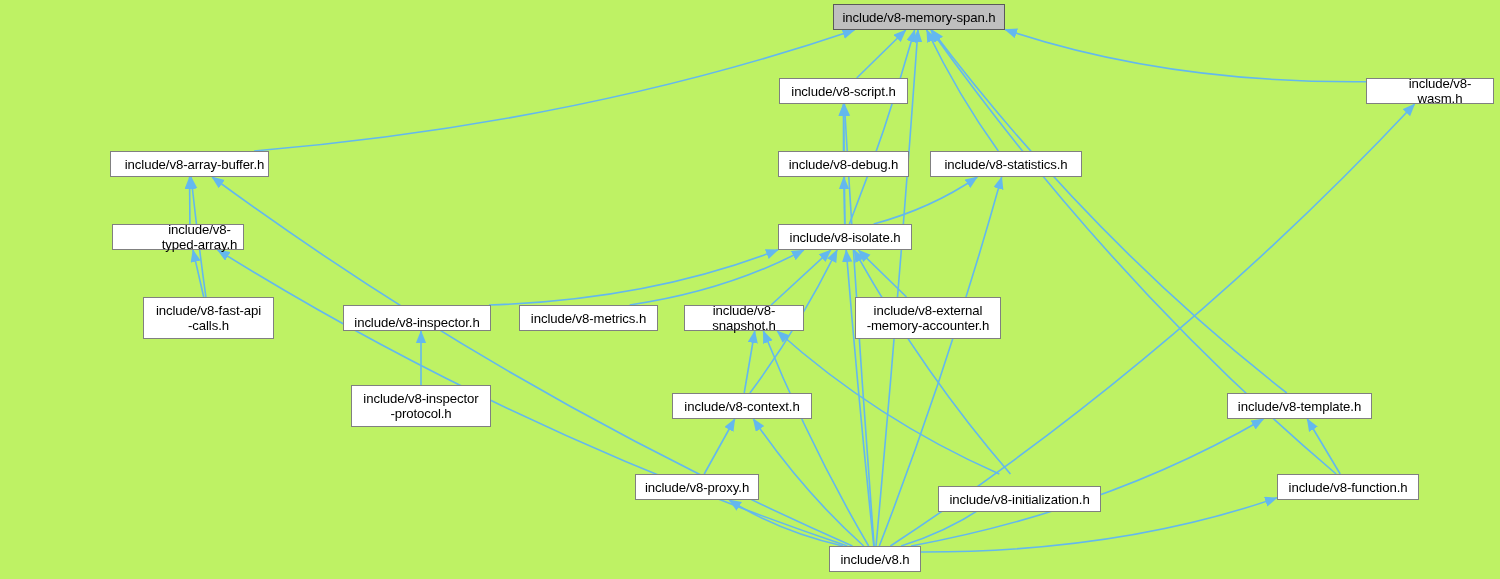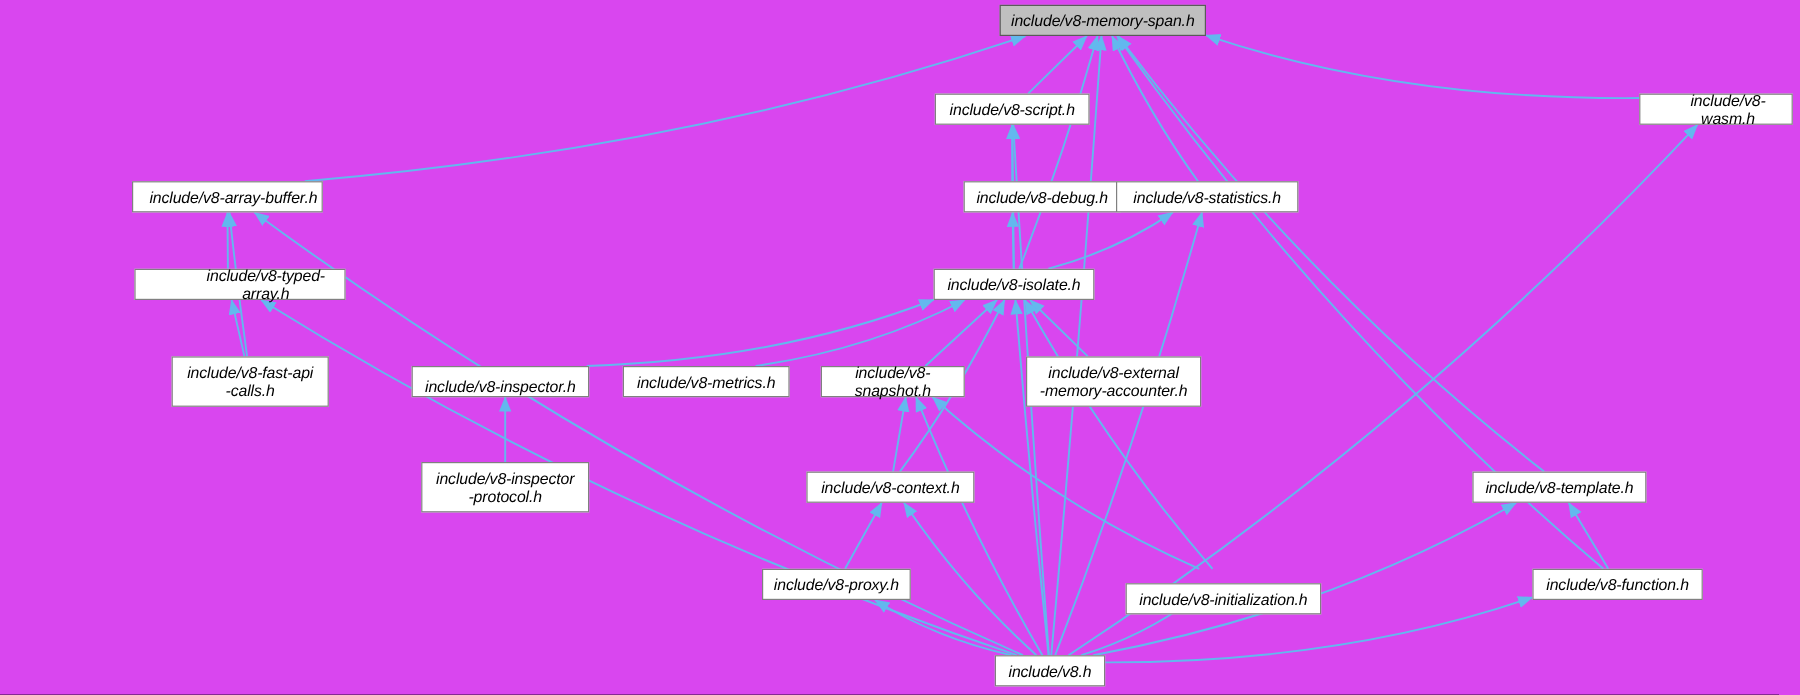--- a/index.html
+++ b/index.html
@@ -1,22 +1,21 @@
 <!DOCTYPE html>
 <html><head>
 <meta charset="utf-8">
 <style>
   html,body{margin:0;padding:0;background:#000;}
   #stage{
     position:relative;
     width:1500px;height:579px;
-    background:#d946ef;
+    background:#bef264;
     overflow:hidden;
     font-family:"Liberation Sans", sans-serif;
-    font-style:italic;
   }
   #edges{position:absolute;left:0;top:0;width:1500px;height:579px;}
   .node{
     position:absolute;
     box-sizing:border-box;
     background:#ffffff;
     border:1px solid #808080;
     color:#000000;
     font-size:13.2px;
     line-height:15px;
@@ -82,23 +81,23 @@
         <path d="M 921,551.9978858350952 Q 1118.58,552.3147484143764 1277,497.8076109936575" marker-end="url(#ah)"></path>
         <path d="M 890.4166666666666,546 Q 1176.25,358.25 1414.5833333333333,104" marker-end="url(#ah)"></path>
       </g>
   </svg>
 
   <div id="node-layer">
       <div class="node root" style="left: 833px; top: 4px; width: 172px; height: 26px;"><span>include/v8-memory-span.h</span></div>
       <div class="node" style="left: 1366px; top: 78px; width: 128px; height: 26px; padding-left: 20px;"><span>include/v8-wasm.h</span></div>
       <div class="node" style="left: 779px; top: 78px; width: 129px; height: 26px;"><span>include/v8-script.h</span></div>
       <div class="node" style="left: 110px; top: 151px; width: 159px; height: 26px; padding-left: 10px;"><span>include/v8-array-buffer.h</span></div>
-      <div class="node" style="left: 778px; top: 151px; width: 131px; height: 26px; margin-left: 25px;"><span>include/v8-debug.h</span></div>
+      <div class="node" style="left: 778px; top: 151px; width: 131px; height: 26px;"><span>include/v8-debug.h</span></div>
       <div class="node" style="left: 930px; top: 151px; width: 152px; height: 26px;"><span>include/v8-statistics.h</span></div>
-      <div class="node" style="left: 112px; top: 224px; width: 176px; height: 26px; padding-left: 43px;"><span>include/v8-typed-array.h</span></div>
+      <div class="node" style="left: 112px; top: 224px; width: 132px; height: 26px; padding-left: 43px;"><span>include/v8-typed-array.h</span></div>
       <div class="node" style="left: 778px; top: 224px; width: 134px; height: 26px;"><span>include/v8-isolate.h</span></div>
       <div class="node" style="left: 343px; top: 305px; width: 148px; height: 26px; align-items: flex-end;"><span>include/v8-inspector.h</span></div>
       <div class="node" style="left: 519px; top: 305px; width: 139px; height: 26px;"><span>include/v8-metrics.h</span></div>
       <div class="node" style="left: 684px; top: 305px; width: 120px; height: 26px;"><span>include/v8-snapshot.h</span></div>
       <div class="node" style="left: 143px; top: 297px; width: 131px; height: 42px;"><span>include/v8-fast-api
 -calls.h</span></div>
       <div class="node" style="left: 855px; top: 297px; width: 146px; height: 42px;"><span>include/v8-external
 -memory-accounter.h</span></div>
       <div class="node" style="left: 351px; top: 385px; width: 140px; height: 42px;"><span>include/v8-inspector
 -protocol.h</span></div>

